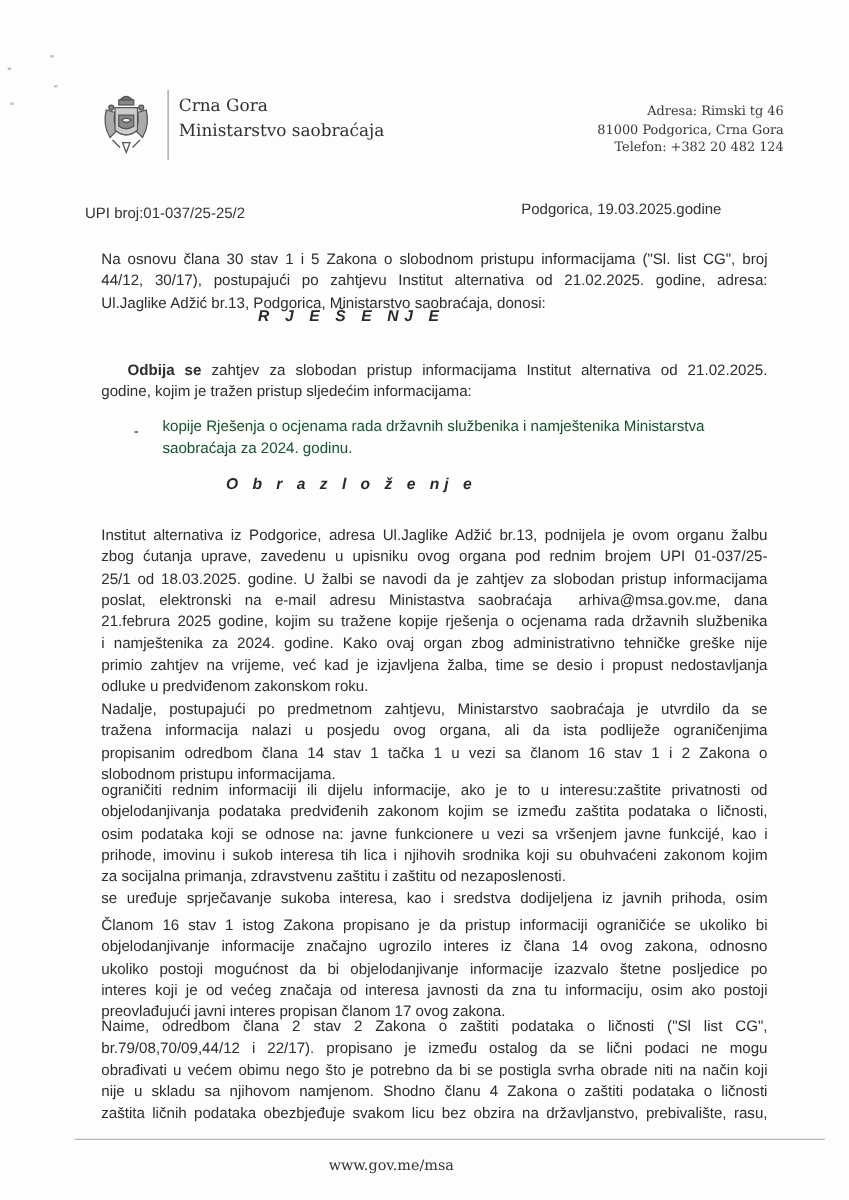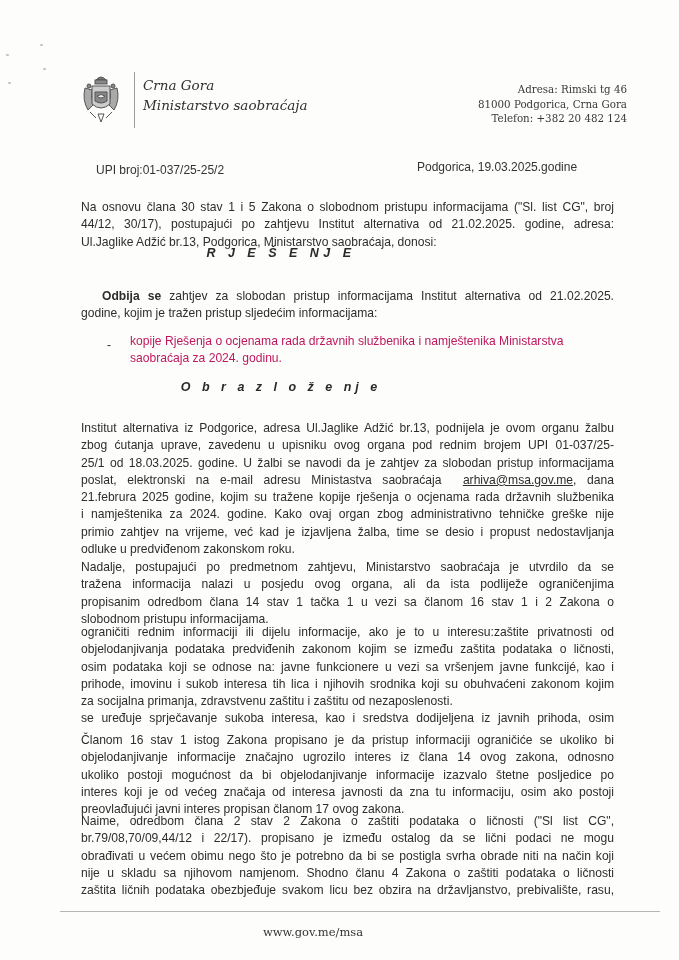--- a/index.html
+++ b/index.html
@@ -6,36 +6,36 @@
   body {
     width: 679px; height: 960px; background: #ffffff; position: relative; overflow: hidden;
     font-family: "Liberation Sans", sans-serif; color: #2a2a2a;
   }
   .page { position: absolute; left: 0; top: 0; width: 679px; height: 960px; background: #fdfdfc; }
   .specks { position: absolute; left: 0; top: 40px; width: 60px; height: 50px; }
   .speck { position: absolute; width: 3px; height: 2px; background: #9a9a9a; border-radius: 1px; opacity: .6; }
 
   .logo { position: absolute; left: 80px; top: 74px; width: 42px; height: 50px; }
   .vsep { position: absolute; left: 134px; top: 72px; width: 1px; height: 56px; background: #9d9d9d; }
-  .inst { position: absolute; left: 143px; top: 75px; font-family: "DejaVu Serif", "Liberation Serif", serif; font-size: 13.5px; line-height: 20px; color: #303030; font-style: italic; }
+  .inst { position: absolute; left: 143px; top: 75px; font-family: "DejaVu Serif", "Liberation Serif", serif; font-size: 13.5px; line-height: 20px; color: #303030; }
   .addr { position: absolute; right: 52px; top: 82px; text-align: right; font-family: "DejaVu Serif", "Liberation Serif", serif; font-size: 10.3px; line-height: 14.5px; color: #3a3a3a; }
 
-  .meta-left { position: absolute; left: 96px; top: 163px; font-size: 12px; color: #333; }
+  .meta-left { position: absolute; left: 68px; top: 163px; font-size: 12px; color: #333; }
   .meta-right { position: absolute; left: 417px; top: 160px; font-size: 12px; color: #333; }
 
   .txt { position: absolute; left: 81px; width: 533px; font-size: 12.1px; line-height: 17.3px; color: #2d2d2d; text-align: justify; }
   .line { display: block; text-align: justify; text-align-last: justify; white-space: nowrap; }
   .line.last { text-align-last: left; }
   .heading { position: absolute; left: 0; width: 562px; text-align: center; font-weight: bold; font-style: italic; font-size: 12.5px; color: #2a2a2a; }
   .heading.rj { top: 246px; letter-spacing: 4.5px; }
   .heading.ob { top: 380px; letter-spacing: 4px; }
   .b { font-weight: bold; }
-  .u { text-decoration: underline; }
+  .u { }
   .dash { position: absolute; left: 107px; top: 338px; font-size: 12px; }
-  .listtxt { position: absolute; left: 130px; top: 333px; width: 484px; font-size: 12.1px; line-height: 17px; color: #be185d; }
+  .listtxt { position: absolute; left: 130px; top: 333px; width: 484px; font-size: 12.1px; line-height: 17px; color: #14532d; }
 
   .footer-rule { position: absolute; left: 60px; top: 911px; width: 600px; height: 1px; background: #b5b5b5; }
   .footer { position: absolute; left: 0; width: 626px; top: 925px; text-align: center; font-family: "DejaVu Serif", "Liberation Serif", serif; font-size: 11.5px; color: #333; }
 </style>
 </head>
 <body>
 
 <div class="page">
 
   <div class="specks">

